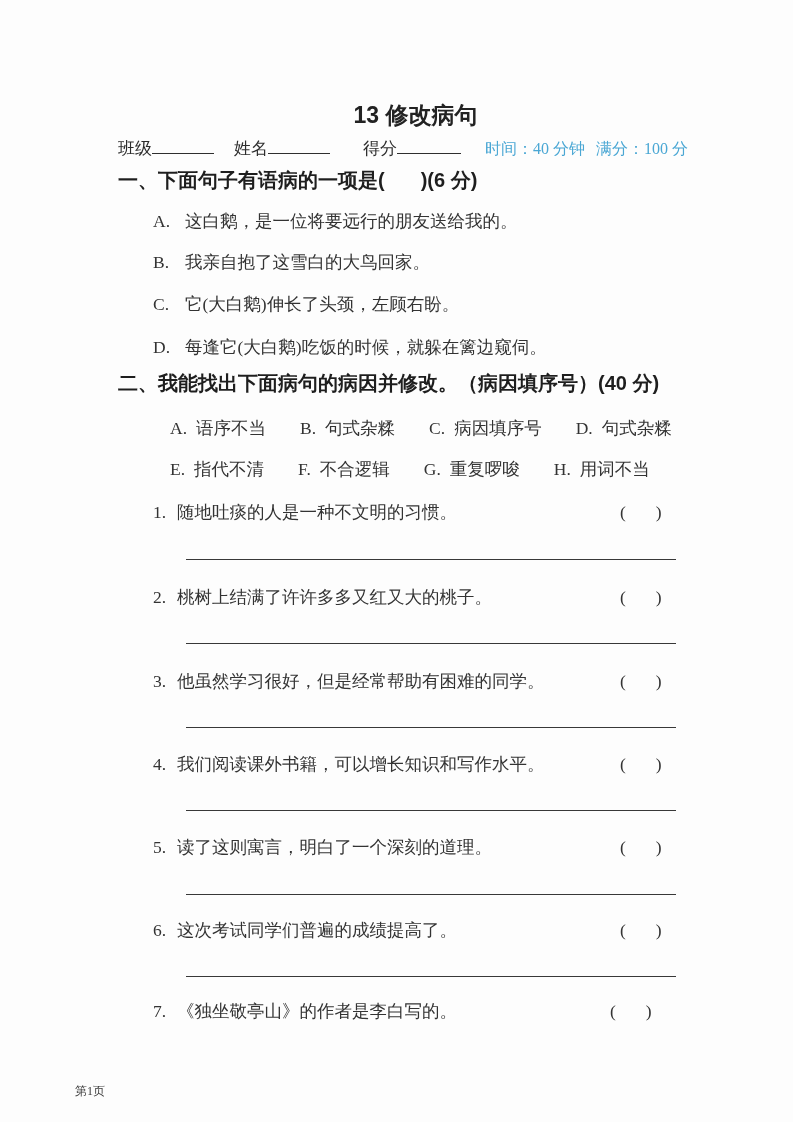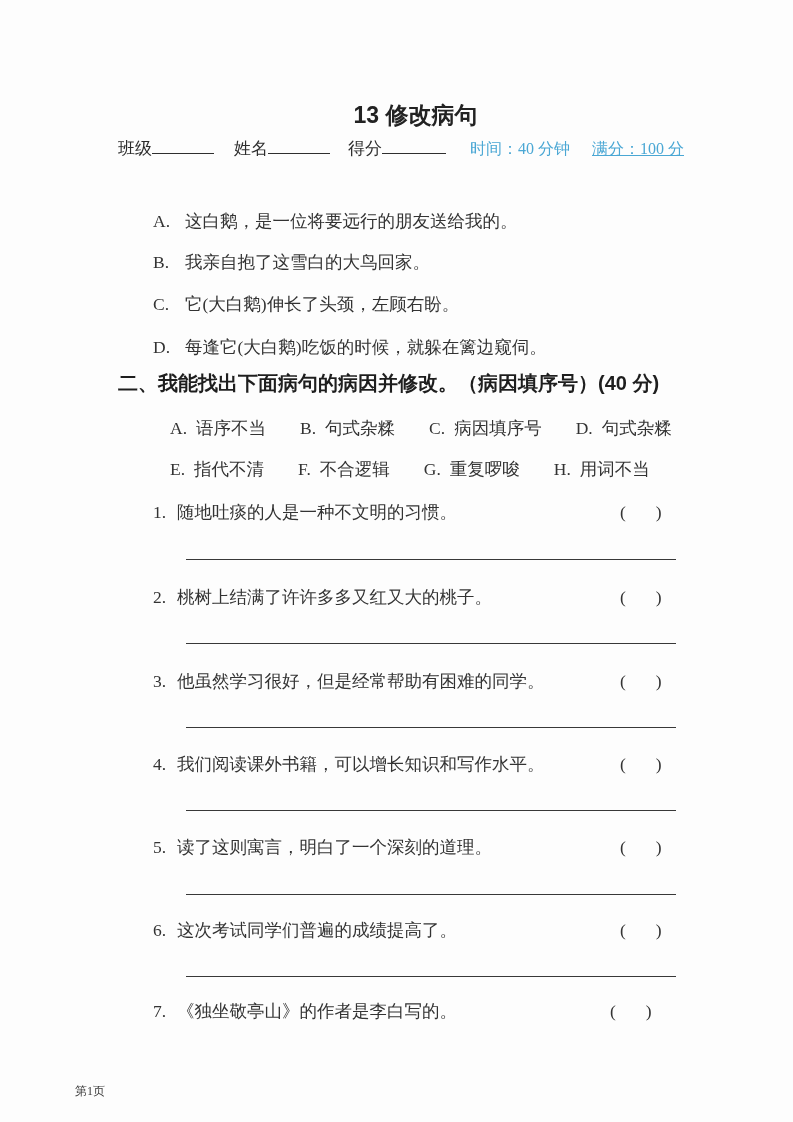--- a/index.html
+++ b/index.html
@@ -78,26 +78,29 @@
 
 <div class="page">
 
   <div class="abs title">13 修改病句</div>
 
   <div class="abs hdr">
     <span>班级</span>
       <span class="blank-field" style="width:62px;"></span>
     <span style="margin-left:20px;">姓名</span>
       <span class="blank-field" style="width:62px;"></span>
-    <span style="margin-left:18px;">得分</span>
+    <span style="margin-left:33px;">得分</span>
       <span class="blank-field" style="width:64px;"></span>
     <span class="blue" style="margin-left:24px;">时间：40 分钟</span>
-    <span class="blue" style="margin-left:22px;text-decoration:underline;">满分：100 分</span>
+    <span class="blue" style="margin-left:11px;">满分：100 分</span>
   </div>
 
+  <div class="abs sec-heading" style="left:118px; top:167px;">
+    <span>一、下面句子有语病的一项是</span><span><span>(</span><span class="slot-gap-lg"></span><span>)</span></span><span>(6 分)</span>
+  </div>
 
   <div class="abs opt" style="top:209px;">
     <span class="lbl">A.</span><span>这白鹅，是一位将要远行的朋友送给我的。</span>
   </div>
   <div class="abs opt" style="top:292px;">
     <span class="lbl">C.</span><span>它(大白鹅)伸长了头颈，左顾右盼。</span>
   </div>
   <div class="abs opt" style="top:250px;">
     <span class="lbl">B.</span><span>我亲自抱了这雪白的大鸟回家。</span>
   </div>

